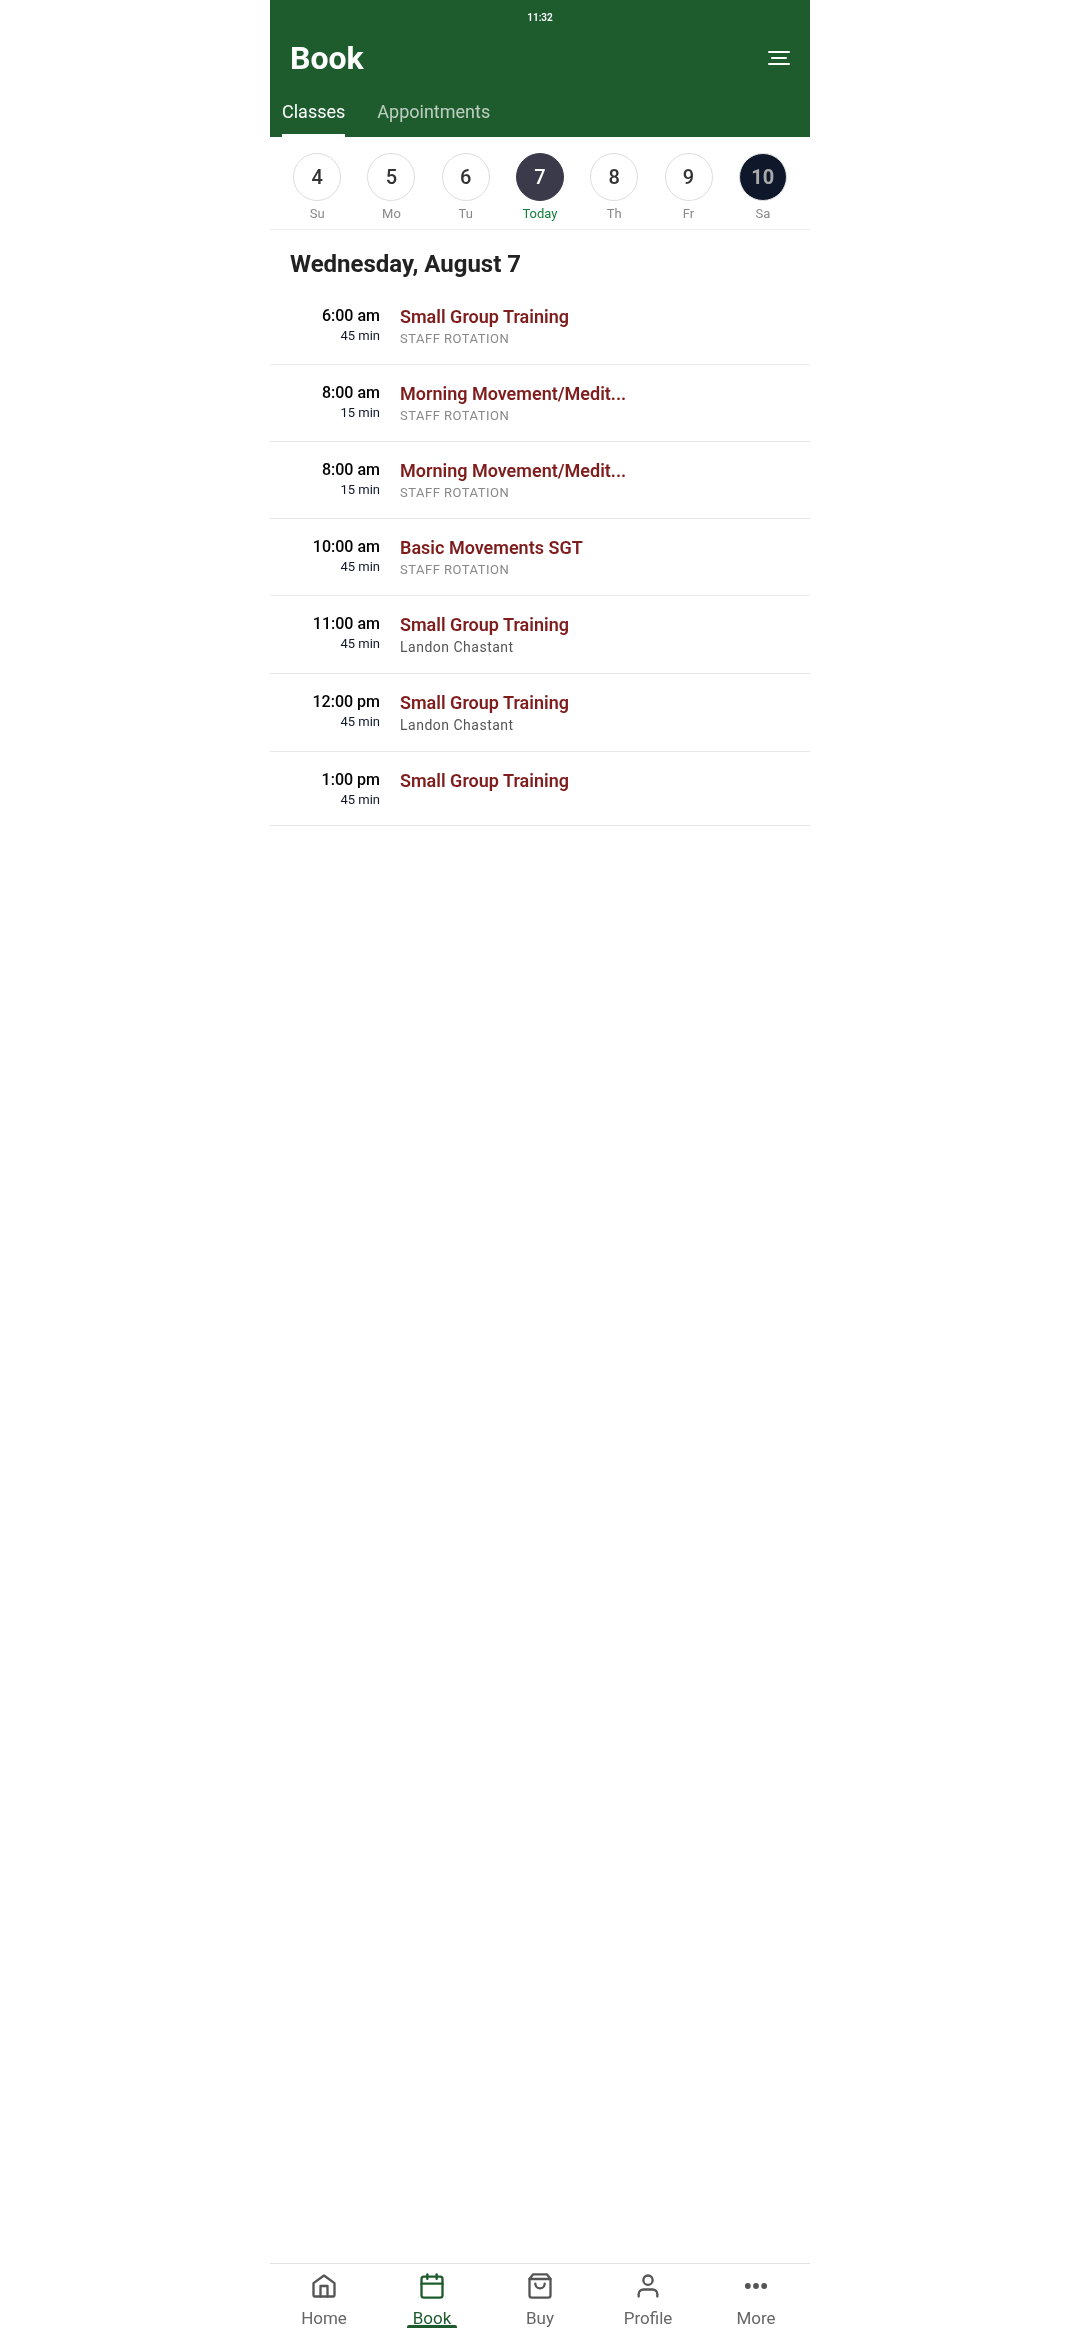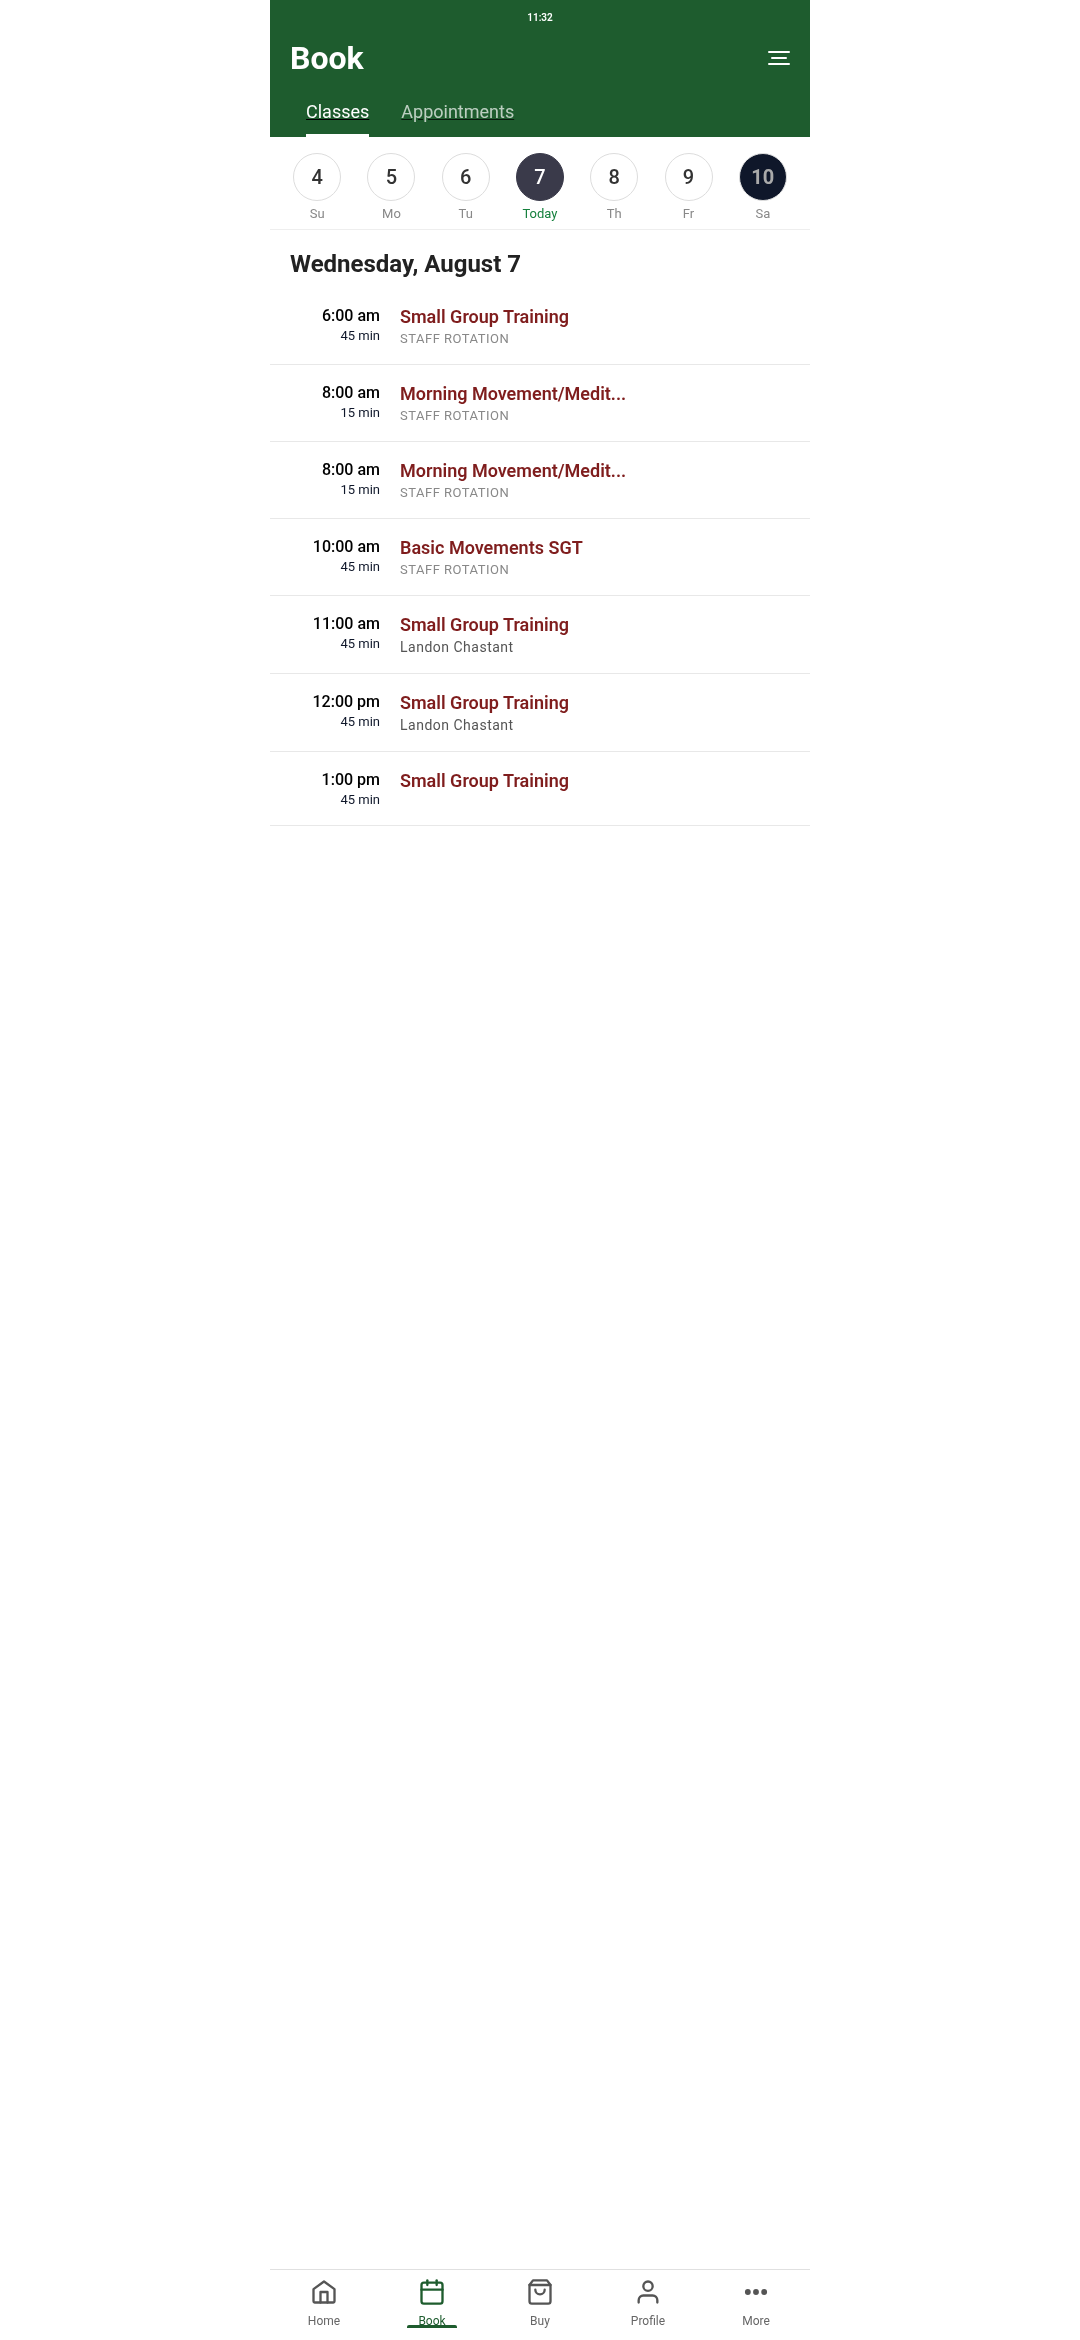--- a/index.html
+++ b/index.html
@@ -52,22 +52,21 @@
       border-radius: 2px;
     }
     .filter-icon span:nth-child(1) { width: 22px; }
     .filter-icon span:nth-child(2) { width: 16px; margin-left: 3px; }
     .filter-icon span:nth-child(3) { width: 22px; }
 
     
     .tabs {
       background: #1e5c2e;
       display: flex;
-      padding: 0 36px 0;
-      text-decoration: underline;
+      padding: 0 12px 0;
     }
     .tab {
       color: #fff;
       font-size: 18px;
       padding: 8px 0 12px;
       margin-right: 32px;
       cursor: pointer;
       border-bottom: 3px solid transparent;
       opacity: 0.7;
     }
@@ -207,21 +206,21 @@
     }
     .nav-icon {
       font-size: 26px;
       color: #555;
       line-height: 1;
     }
     .nav-item.active .nav-icon {
       color: #1e5c2e;
     }
     .nav-label {
-      font-size: 12px;
+      font-size: 17px;
       color: #666;
       margin-top: 4px;
     }
     .nav-item.active .nav-label {
       color: #1e5c2e;
     }
     .nav-active-bar {
       position: absolute;
       bottom: 0;
       height: 3px;

